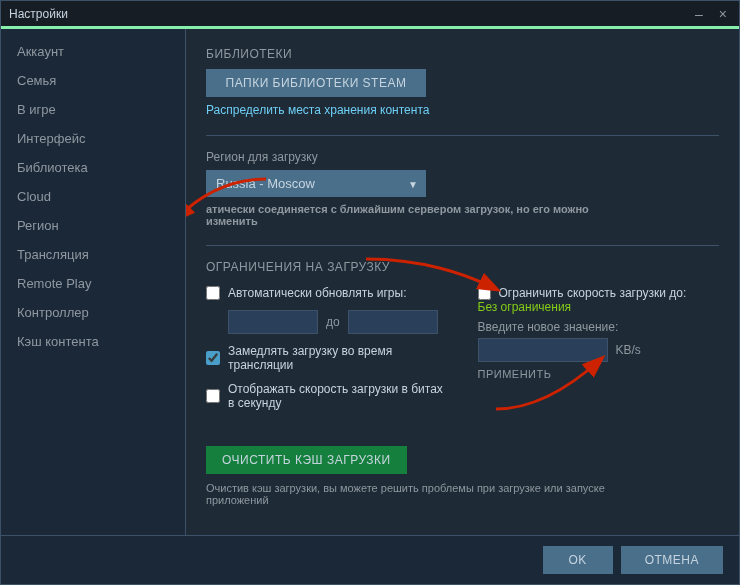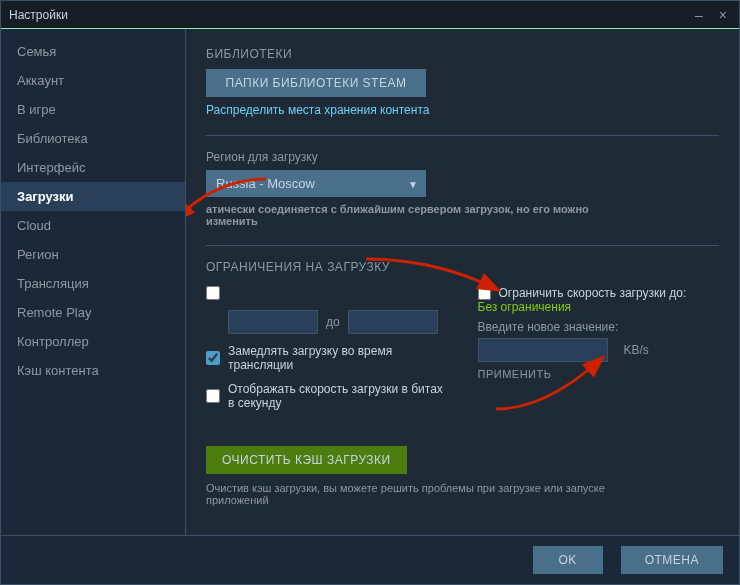--- a/index.html
+++ b/index.html
@@ -23,21 +23,21 @@
       display: flex;
       flex-direction: column;
     }
     .titlebar {
       background: #171d25;
       height: 28px;
       display: flex;
       align-items: center;
       justify-content: space-between;
       padding: 0 8px;
-      border-bottom: 1px solid #86efac;
+      border-bottom: 3px solid #86efac;
       flex-shrink: 0;
     }
     .titlebar-title {
       color: #c6d4df;
       font-size: 12px;
     }
     .titlebar-controls {
       display: flex;
       gap: 8px;
     }
@@ -208,21 +208,21 @@
       margin-top: 0;
     }
     .enter-value-label {
       color: #8f98a0;
       font-size: 12px;
       margin-top: 6px;
     }
     .speed-input-row {
       display: flex;
       align-items: center;
-      gap: 16px;
+      gap: 8px;
       margin-top: 4px;
     }
     .speed-input {
       background: #2a3f5a;
       border: 1px solid #3d5269;
       color: #c6d4df;
       padding: 4px 8px;
       width: 130px;
       font-size: 12px;
     }
@@ -235,21 +235,21 @@
       border: none;
       color: #8f98a0;
       font-size: 11px;
       cursor: pointer;
       text-transform: uppercase;
       letter-spacing: 0.5px;
       margin-top: 6px;
       padding: 0;
     }
     .clear-cache-btn {
-      background: #4d7c0f;
+      background: #15803d;
       color: #c6d4df;
       border: none;
       padding: 7px 16px;
       font-size: 12px;
       cursor: pointer;
       text-transform: uppercase;
       letter-spacing: 0.5px;
       display: inline-block;
       margin-top: 8px;
       margin-bottom: 8px;
@@ -258,21 +258,21 @@
       color: #8f98a0;
       font-size: 11px;
       max-width: 430px;
     }
     .footer {
       background: #1b2838;
       border-top: 1px solid #3d5269;
       display: flex;
       justify-content: flex-end;
       padding: 10px 16px;
-      gap: 18px;
+      gap: 8px;
       flex-shrink: 0;
     }
     .footer-btn {
       background: #4a6f8a;
       color: #c6d4df;
       border: none;
       padding: 7px 24px;
       font-size: 12px;
       cursor: pointer;
       text-transform: uppercase;
@@ -300,26 +300,25 @@
     <span class="titlebar-title">Настройки</span>
     <div class="titlebar-controls">
       <button class="titlebar-btn">–</button>
       <button class="titlebar-btn">×</button>
     </div>
   </div>
 
   <div class="content">
 
     <div class="sidebar">
+      <div class="sidebar-item">Аккаунт</div>
       <div class="sidebar-item">Семья</div>
-      <div class="sidebar-item">Аккаунт</div>
       <div class="sidebar-item">В игре</div>
+      <div class="sidebar-item">Интерфейс</div>
       <div class="sidebar-item">Библиотека</div>
-      <div class="sidebar-item">Интерфейс</div>
-      <div class="sidebar-item active">Загрузки</div>
       <div class="sidebar-item">Cloud</div>
       <div class="sidebar-item">Регион</div>
       <div class="sidebar-item">Трансляция</div>
       <div class="sidebar-item">Remote Play</div>
       <div class="sidebar-item">Контроллер</div>
       <div class="sidebar-item">Кэш контента</div>
     </div>
 
     <div class="main">
 
@@ -346,20 +345,21 @@
 
       <div class="section-block">
         <div class="restrictions-title">Ограничения на загрузку</div>
 
         <div class="restrictions-row">
 
           <div class="left-col">
 
             <div class="checkbox-row">
               <input type="checkbox" style="">
+              <span class="checkbox-label">Автоматически обновлять игры:</span>
             </div>
             <div class="auto-update-section">
               <input type="text" class="small-input" value="" style="">
               <span class="until-label">до</span>
               <input type="text" class="small-input" value="" style="">
             </div>
 
 
             <div class="checkbox-row">
               <input type="checkbox" checked="" style="">

